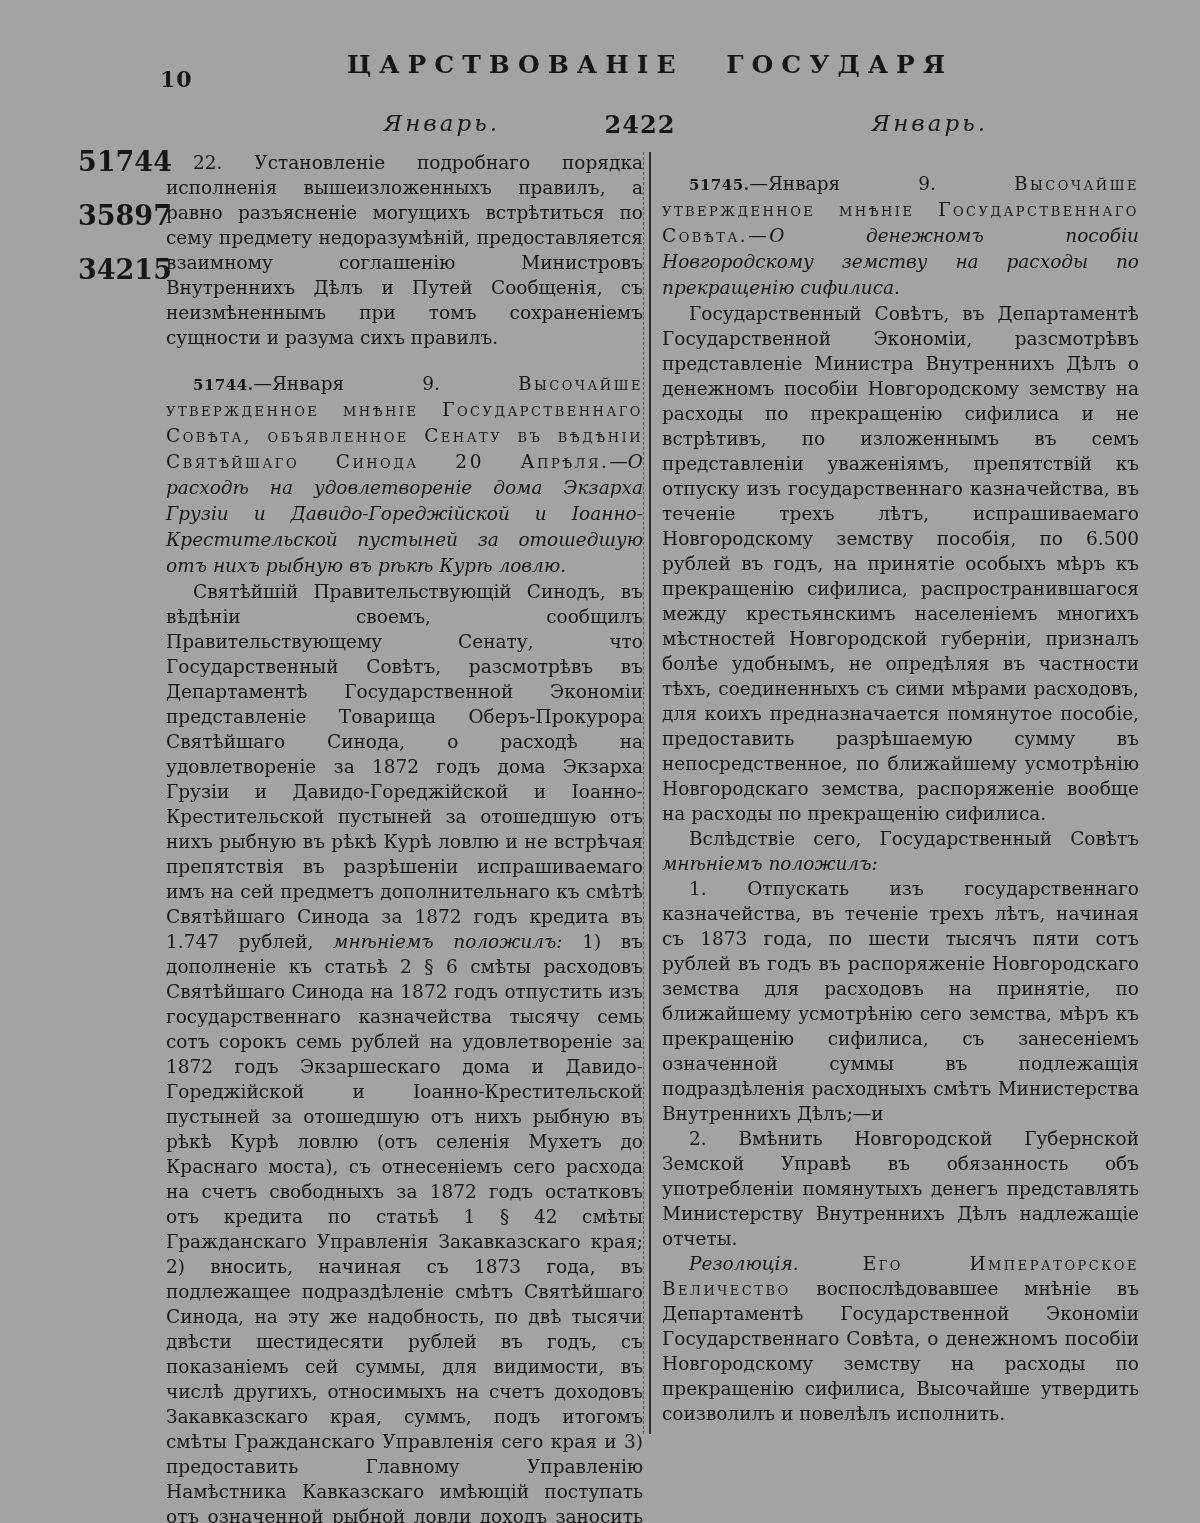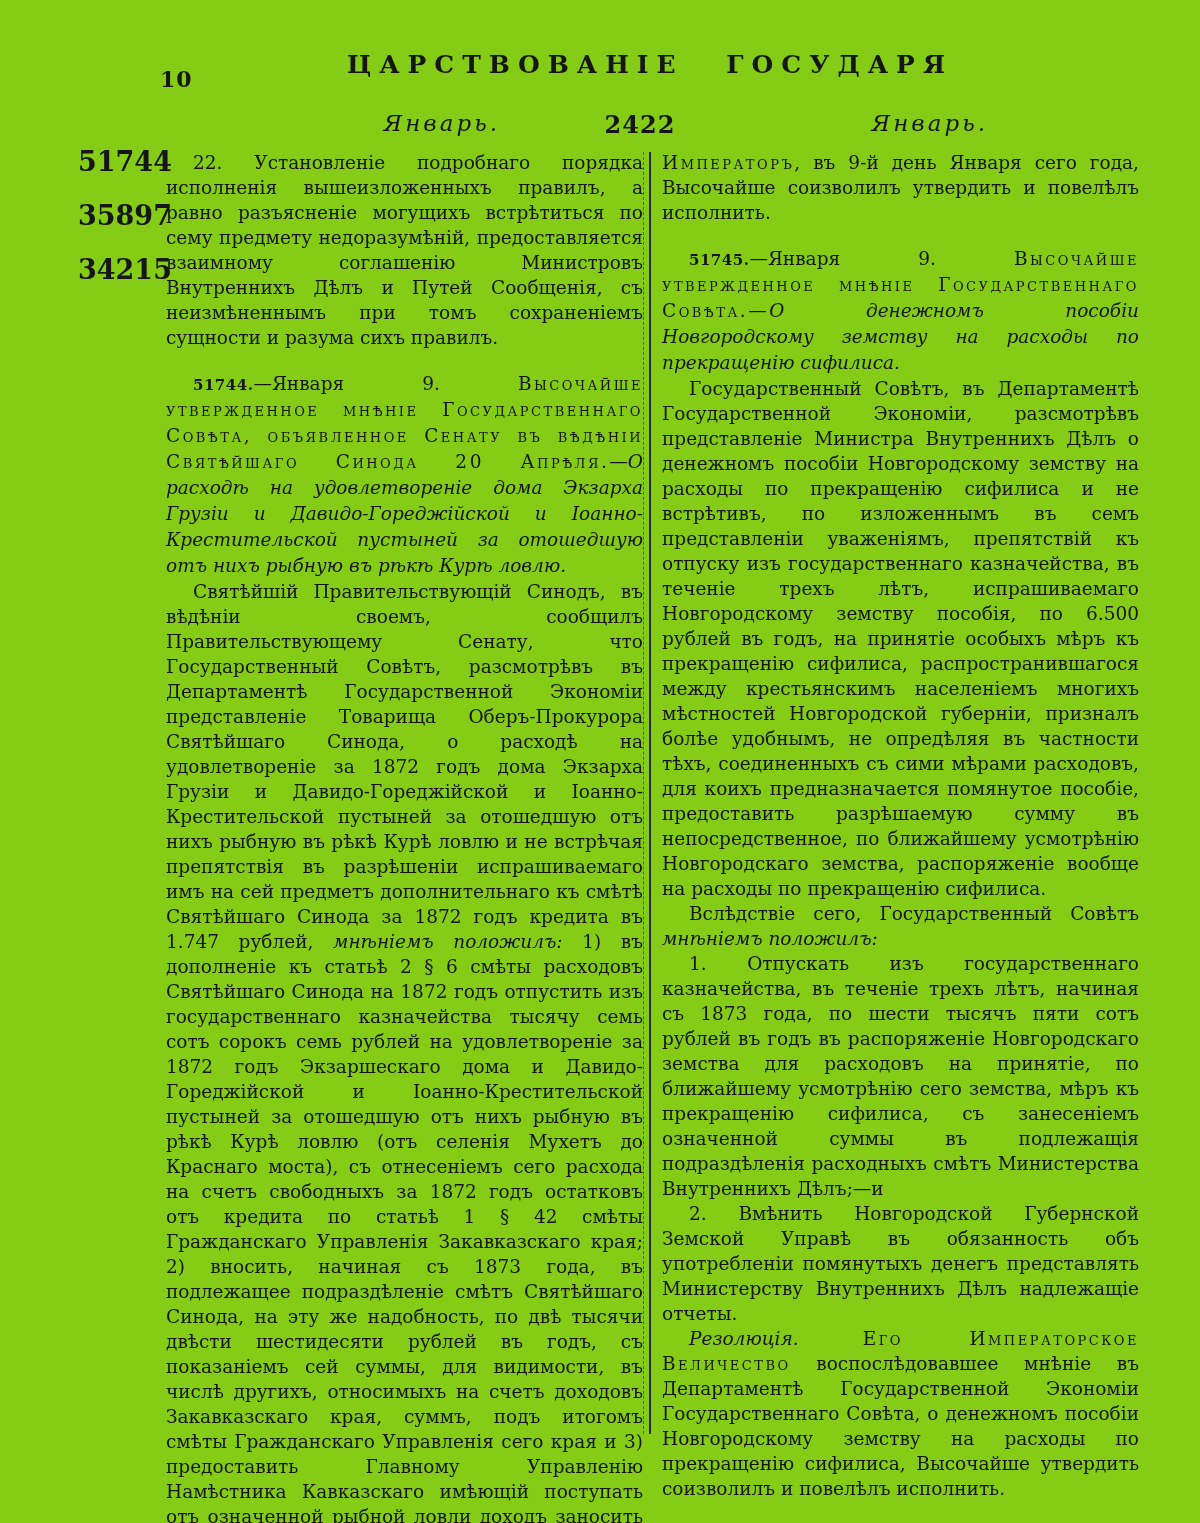--- a/index.html
+++ b/index.html
@@ -1,20 +1,20 @@
 <!DOCTYPE html>
 <html lang="ru"><head>
 <meta charset="utf-8">
 <style>
   html,body{margin:0;padding:0;background:#e8e8e8;}
   .page{
     position:relative;
     width:1200px;height:1523px;
     margin:0 auto;
-    background:#84cc16;
+    background:#a3a3a3;
     color:#161616;
     font-family:"DejaVu Serif",serif;
     overflow:hidden;
   }
   
   .page-number{
     position:absolute;top:66px;left:160px;
     font-size:22px;font-weight:bold;letter-spacing:1px;
   }
   .main-title{
@@ -96,21 +96,20 @@
   <div class="rule-v2"></div>
   <div class="rule-v"></div>
 
   <div class="col col-left">
       <p class="para indent"><span class="seg-n">22. Установленіе подробнаго порядка исполненія вышеизложенныхъ правилъ, а равно разъясненіе могущихъ встрѣтиться по сему предмету недоразумѣній, предоставляется взаимному соглашенію Министровъ Внутреннихъ Дѣлъ и Путей Сообщенія, съ неизмѣненнымъ при томъ сохраненіемъ сущности и разума сихъ правилъ.</span></p>
       <p class="para entry-heading"><span class="seg-num">51744.</span><span class="seg-n">—Января 9. </span><span class="seg-sc">Высочайше утвержденное мнѣніе Государственнаго Совѣта, объявленное Сенату въ вѣдѣніи Святѣйшаго Синода 20 Апрѣля.</span><span class="seg-i">—О расходѣ на удовлетвореніе дома Экзарха Грузіи и Давидо-Гореджійской и Іоанно-Крестительской пустыней за отошедшую отъ нихъ рыбную въ рѣкѣ Курѣ ловлю.</span></p>
       <p class="para indent"><span class="seg-n">Святѣйшій Правительствующій Синодъ, въ вѣдѣніи своемъ, сообщилъ Правительствующему Сенату, что Государственный Совѣтъ, разсмотрѣвъ въ Департаментѣ Государственной Экономіи представленіе Товарища Оберъ-Прокурора Святѣйшаго Синода, о расходѣ на удовлетвореніе за 1872 годъ дома Экзарха Грузіи и Давидо-Гореджійской и Іоанно-Крестительской пустыней за отошедшую отъ нихъ рыбную въ рѣкѣ Курѣ ловлю и не встрѣчая препятствія въ разрѣшеніи испрашиваемаго имъ на сей предметъ дополнительнаго къ смѣтѣ Святѣйшаго Синода за 1872 годъ кредита въ 1.747 рублей, </span><span class="seg-i">мнѣніемъ положилъ:</span><span class="seg-n"> 1) въ дополненіе къ статьѣ 2 § 6 смѣты расходовъ Святѣйшаго Синода на 1872 годъ отпустить изъ государственнаго казначейства тысячу семь сотъ сорокъ семь рублей на удовлетвореніе за 1872 годъ Экзаршескаго дома и Давидо-Гореджійской и Іоанно-Крестительской пустыней за отошедшую отъ нихъ рыбную въ рѣкѣ Курѣ ловлю (отъ селенія Мухетъ до Краснаго моста), съ отнесеніемъ сего расхода на счетъ свободныхъ за 1872 годъ остатковъ отъ кредита по статьѣ 1 § 42 смѣты Гражданскаго Управленія Закавказскаго края; 2) вносить, начиная съ 1873 года, въ подлежащее подраздѣленіе смѣтъ Святѣйшаго Синода, на эту же надобность, по двѣ тысячи двѣсти шестидесяти рублей въ годъ, съ показаніемъ сей суммы, для видимости, въ числѣ другихъ, относимыхъ на счетъ доходовъ Закавказскаго края, суммъ, подъ итогомъ смѣты Гражданскаго Управленія сего края и 3) предоставить Главному Управленію Намѣстника Кавказскаго имѣющій поступать отъ означенной рыбной ловли доходъ заносить въ подлежащее подраздѣленіе смѣты доходовъ Гражданскаго Управленія Закавказскаго края. Каковое мнѣніе </span></p>
     </div>
 
   <div class="col col-right">
-      <p class="para"><span class="seg-sc">Императоръ</span><span class="seg-n">, въ 9-й день Января сего года, Высочайше соизволилъ утвердить и повелѣлъ исполнить.</span></p>
       <p class="para entry-heading"><span class="seg-num">51745.</span><span class="seg-n">—Января 9. </span><span class="seg-sc">Высочайше утвержденное мнѣніе Государственнаго Совѣта.—</span><span class="seg-i">О денежномъ пособіи Новгородскому земству на расходы по прекращенію сифилиса.</span></p>
       <p class="para indent"><span class="seg-n">Государственный Совѣтъ, въ Департаментѣ Государственной Экономіи, разсмотрѣвъ представленіе Министра Внутреннихъ Дѣлъ о денежномъ пособіи Новгородскому земству на расходы по прекращенію сифилиса и не встрѣтивъ, по изложеннымъ въ семъ представленіи уваженіямъ, препятствій къ отпуску изъ государственнаго казначейства, въ теченіе трехъ лѣтъ, испрашиваемаго Новгородскому земству пособія, по 6.500 рублей въ годъ, на принятіе особыхъ мѣръ къ прекращенію сифилиса, распространившагося между крестьянскимъ населеніемъ многихъ мѣстностей Новгородской губерніи, призналъ болѣе удобнымъ, не опредѣляя въ частности тѣхъ, соединенныхъ съ сими мѣрами расходовъ, для коихъ предназначается помянутое пособіе, предоставить разрѣшаемую сумму въ непосредственное, по ближайшему усмотрѣнію Новгородскаго земства, распоряженіе вообще на расходы по прекращенію сифилиса.</span></p>
       <p class="para indent"><span class="seg-n">Вслѣдствіе сего, Государственный Совѣтъ </span><span class="seg-i">мнѣніемъ положилъ:</span></p>
       <p class="para indent"><span class="seg-n">1. Отпускать изъ государственнаго казначейства, въ теченіе трехъ лѣтъ, начиная съ 1873 года, по шести тысячъ пяти сотъ рублей въ годъ въ распоряженіе Новгородскаго земства для расходовъ на принятіе, по ближайшему усмотрѣнію сего земства, мѣръ къ прекращенію сифилиса, съ занесеніемъ означенной суммы въ подлежащія подраздѣленія расходныхъ смѣтъ Министерства Внутреннихъ Дѣлъ;—и</span></p>
       <p class="para indent"><span class="seg-n">2. Вмѣнить Новгородской Губернской Земской Управѣ въ обязанность объ употребленіи помянутыхъ денегъ представлять Министерству Внутреннихъ Дѣлъ надлежащіе отчеты.</span></p>
       <p class="para indent"><span class="seg-i">Резолюція.</span><span class="seg-n"> </span><span class="seg-sc">Его Императорское Величество</span><span class="seg-n"> воспослѣдовавшее мнѣніе въ Департаментѣ Государственной Экономіи Государственнаго Совѣта, о денежномъ пособіи Новгородскому земству на расходы по прекращенію сифилиса, Высочайше утвердить соизволилъ и повелѣлъ исполнить.</span></p>
     </div>
 
 </div>
 

